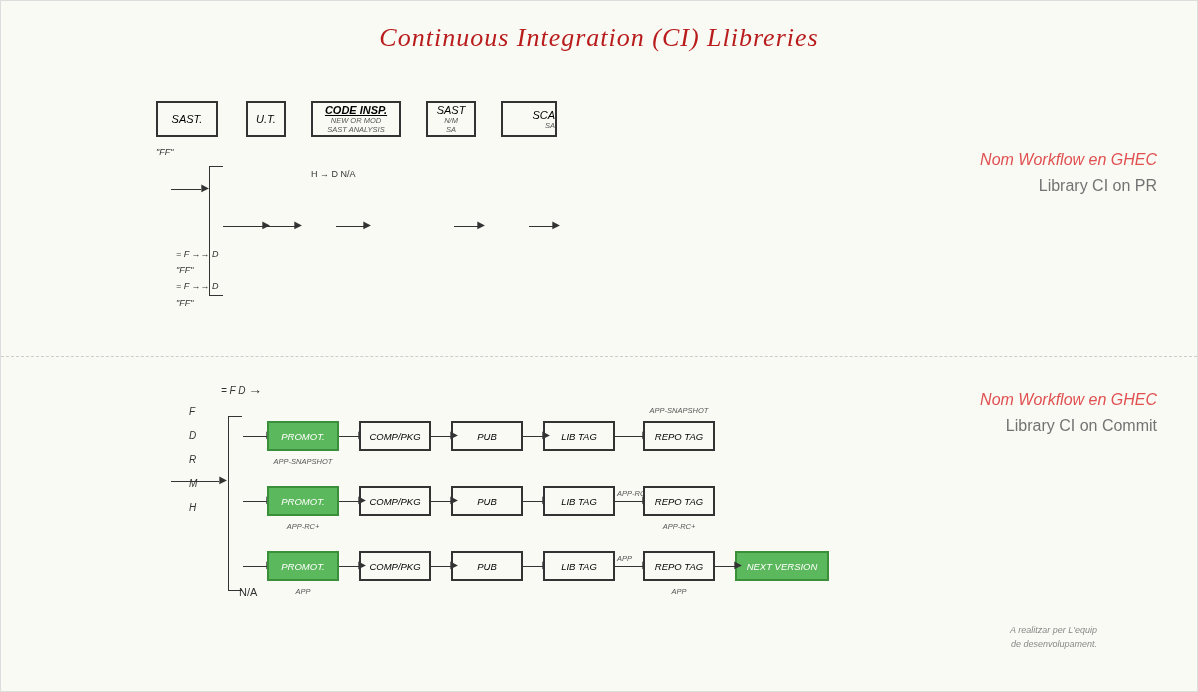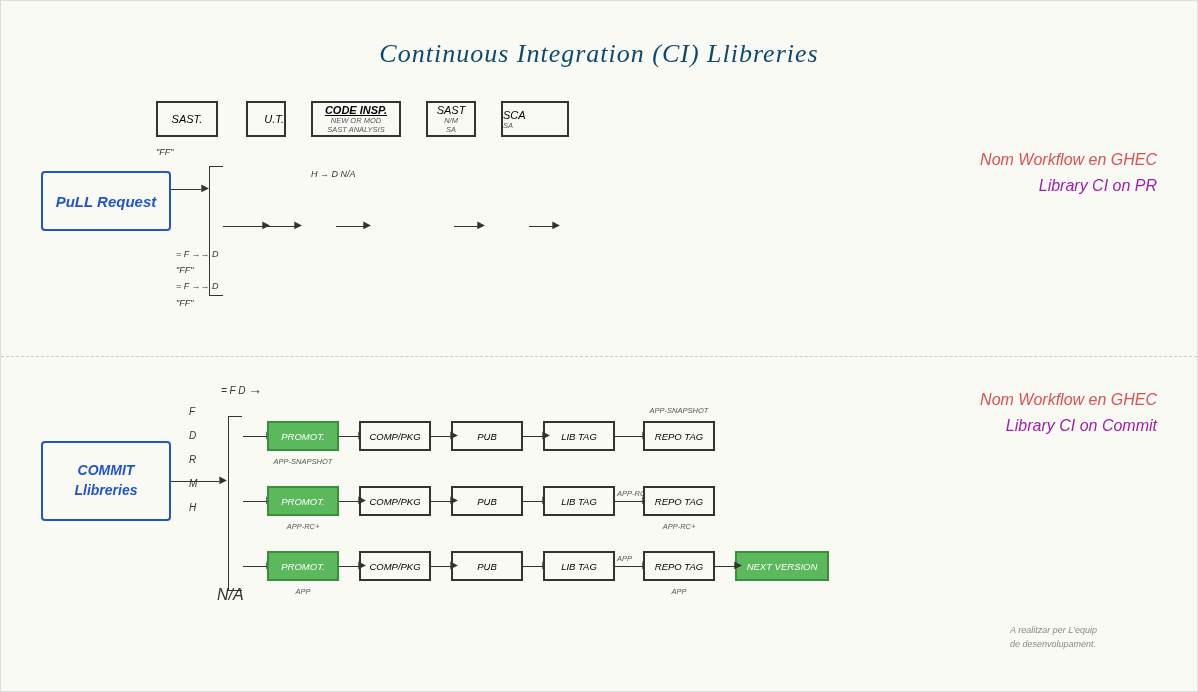--- a/index.html
+++ b/index.html
@@ -13,25 +13,25 @@
     }
     .page {
       width: 1198px;
       height: 692px;
       background: #fafaf5;
       border: 1px solid #ddd;
       position: relative;
     }
     .main-title {
       text-align: center;
-      color: #0c4a6e;
+      color: #b91c1c;
       font-size: 26px;
       font-weight: normal;
       font-style: italic;
-      padding-top: 38px;
+      padding-top: 22px;
       letter-spacing: 1px;
       font-family: 'Segoe UI', cursive;
     }
 
     
     .top-section {
       position: absolute;
       top: 70px;
       left: 20px;
       right: 20px;
@@ -80,21 +80,21 @@
     }
     .box-ut {
       position: absolute;
       top: 30px;
       left: 225px;
       width: 40px;
       height: 36px;
       border: 2px solid #333;
       display: flex;
       align-items: center;
-      justify-content: flex-end;
+      justify-content: center;
       font-size: 11px;
       font-style: italic;
       background: #fafaf5;
     }
     .box-codeinsp {
       position: absolute;
       top: 30px;
       left: 290px;
       width: 90px;
       height: 36px;
@@ -125,26 +125,26 @@
       align-items: center;
       justify-content: center;
       font-size: 11px;
       font-style: italic;
       background: #fafaf5;
     }
     .box-sca {
       position: absolute;
       top: 30px;
       left: 480px;
-      width: 68px;
+      width: 56px;
       height: 36px;
       border: 2px solid #333;
       display: flex;
       flex-direction: column;
-      align-items: flex-start;
+      align-items: flex-end;
       justify-content: center;
       font-size: 11px;
       font-style: italic;
       background: #fafaf5;
     }
     .small-label {
       font-size: 7.5px;
       color: #555;
       font-style: italic;
     }
@@ -157,41 +157,39 @@
       font-style: italic;
       color: #333;
       line-height: 1.6;
     }
     
     .hd-note {
       position: absolute;
       top: 98px;
       left: 290px;
       font-size: 9px;
-      font-style: italic;
       color: #333;
     }
 
     
     .workflow-label-top {
       position: absolute;
       top: 80px;
       right: 20px;
       text-align: right;
     }
     .workflow-name {
       color: #e05050;
       font-size: 16px;
       font-style: italic;
       margin-bottom: 8px;
     }
     .workflow-value {
-      color: #a21caf;
+      color: #737373;
       font-size: 16px;
-      font-style: italic;
     }
 
     
     .bottom-section {
       position: absolute;
       top: 360px;
       left: 20px;
       right: 20px;
       height: 310px;
     }
@@ -234,23 +232,22 @@
       position: absolute;
       top: 20px;
       left: 200px;
       font-size: 10px;
       font-style: italic;
       color: #333;
     }
     .na-label {
       position: absolute;
       top: 225px;
-      left: 196px;
-      font-size: 16px;
-      font-style: italic;
+      left: 218px;
+      font-size: 11px;
       color: #333;
     }
     
     .flow-row {
       position: absolute;
       display: flex;
       align-items: center;
       gap: 0px;
     }
     .flow-box {
@@ -285,21 +282,21 @@
       right: 20px;
       text-align: right;
     }
     .bottom-note {
       position: absolute;
       bottom: 20px;
       right: 80px;
       font-size: 9px;
       font-style: italic;
       color: #888;
-      text-align: left;
+      text-align: right;
       line-height: 1.5;
     }
 
     
     .pr-arrow {
       position: absolute;
       top: 118px;
       left: 150px;
       width: 30px;
       height: 0;
@@ -345,23 +342,20 @@
 
 <div class="page">
 
   <div class="main-title">Continuous Integration (CI) Llibreries</div>
 
   <div class="divider-line"></div>
 
   <div class="top-section">
 
 
-    <div class="pull-request-box">
-      <span>PuLL Request</span>
-    </div>
 
     <div class="pr-arrow"></div>
 
     <div style="position:absolute;top:95px;left:188px;width:14px;height:130px;border:1.5px solid #333;border-right:none;"></div>
 
 
     <div style="position:absolute;top:155px;left:202px;width:40px;height:0;border-top:1.5px solid #333;">
       <span style="position:absolute;right:-7px;top:-8px;font-size:10px;color:#333;">▶</span>
     </div>
 
@@ -424,24 +418,20 @@
 
     <div class="workflow-label-top">
       <div class="workflow-name">Nom Workflow en GHEC</div>
       <div class="workflow-value">Library CI on PR</div>
     </div>
 
   </div>
 
   <div class="bottom-section">
 
-    <div class="commit-box">
-      <span>COMMIT</span>
-      <span>Llibreries</span>
-    </div>
 
     <div class="commit-arrow"></div>
 
     <div style="position:absolute;top:55px;left:207px;width:14px;height:175px;border:1.5px solid #333;border-right:none;"></div>
 
     <div class="branch-col">
       <span class="branch-col-item">F</span>
       <span class="branch-col-item">D</span>
       <span class="branch-col-item">R</span>
       <span class="branch-col-item">M</span>

